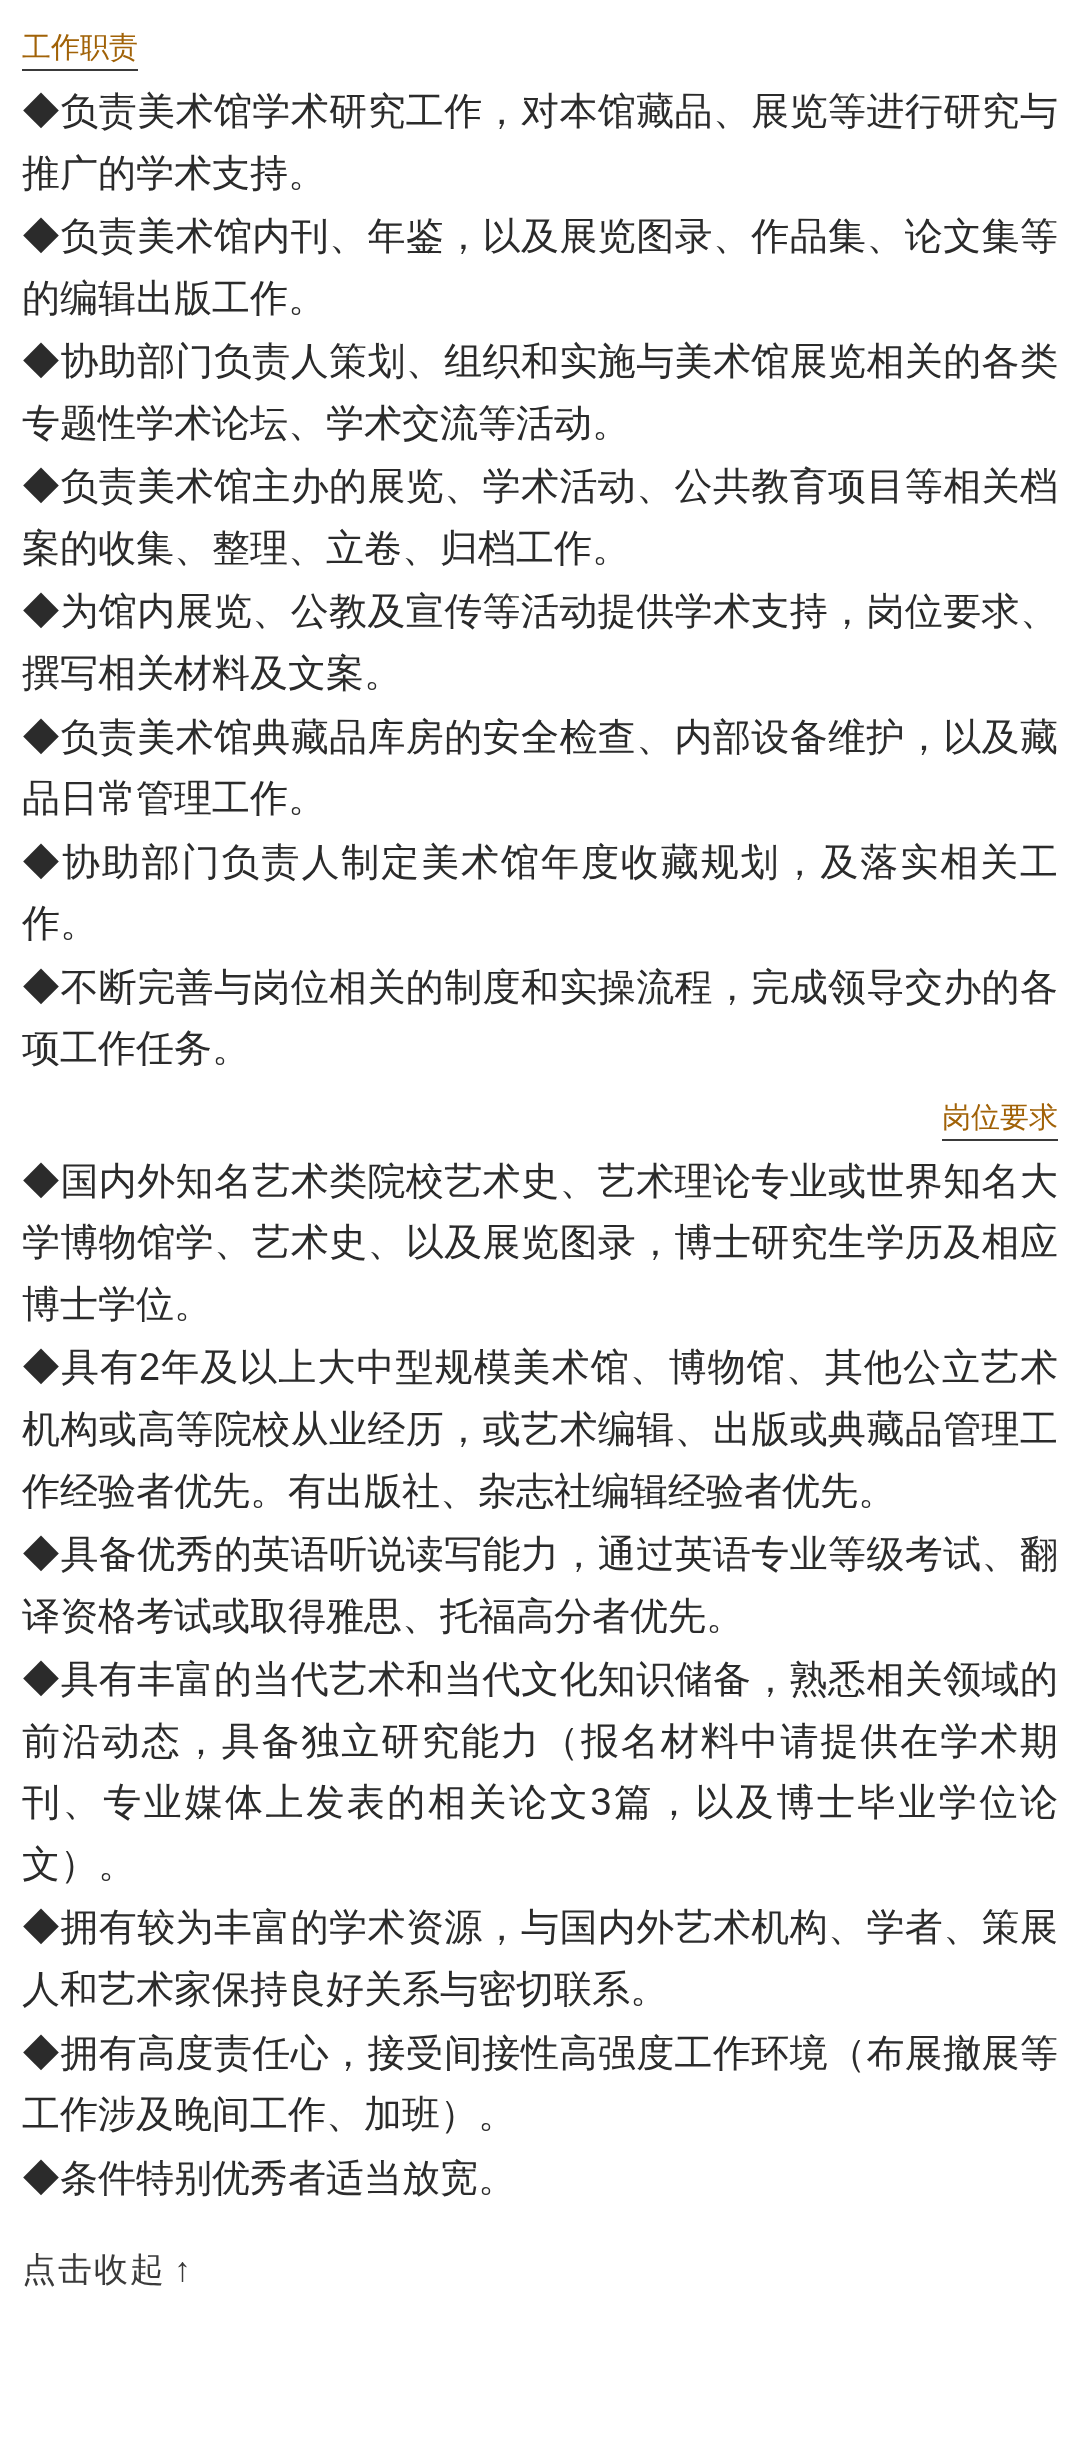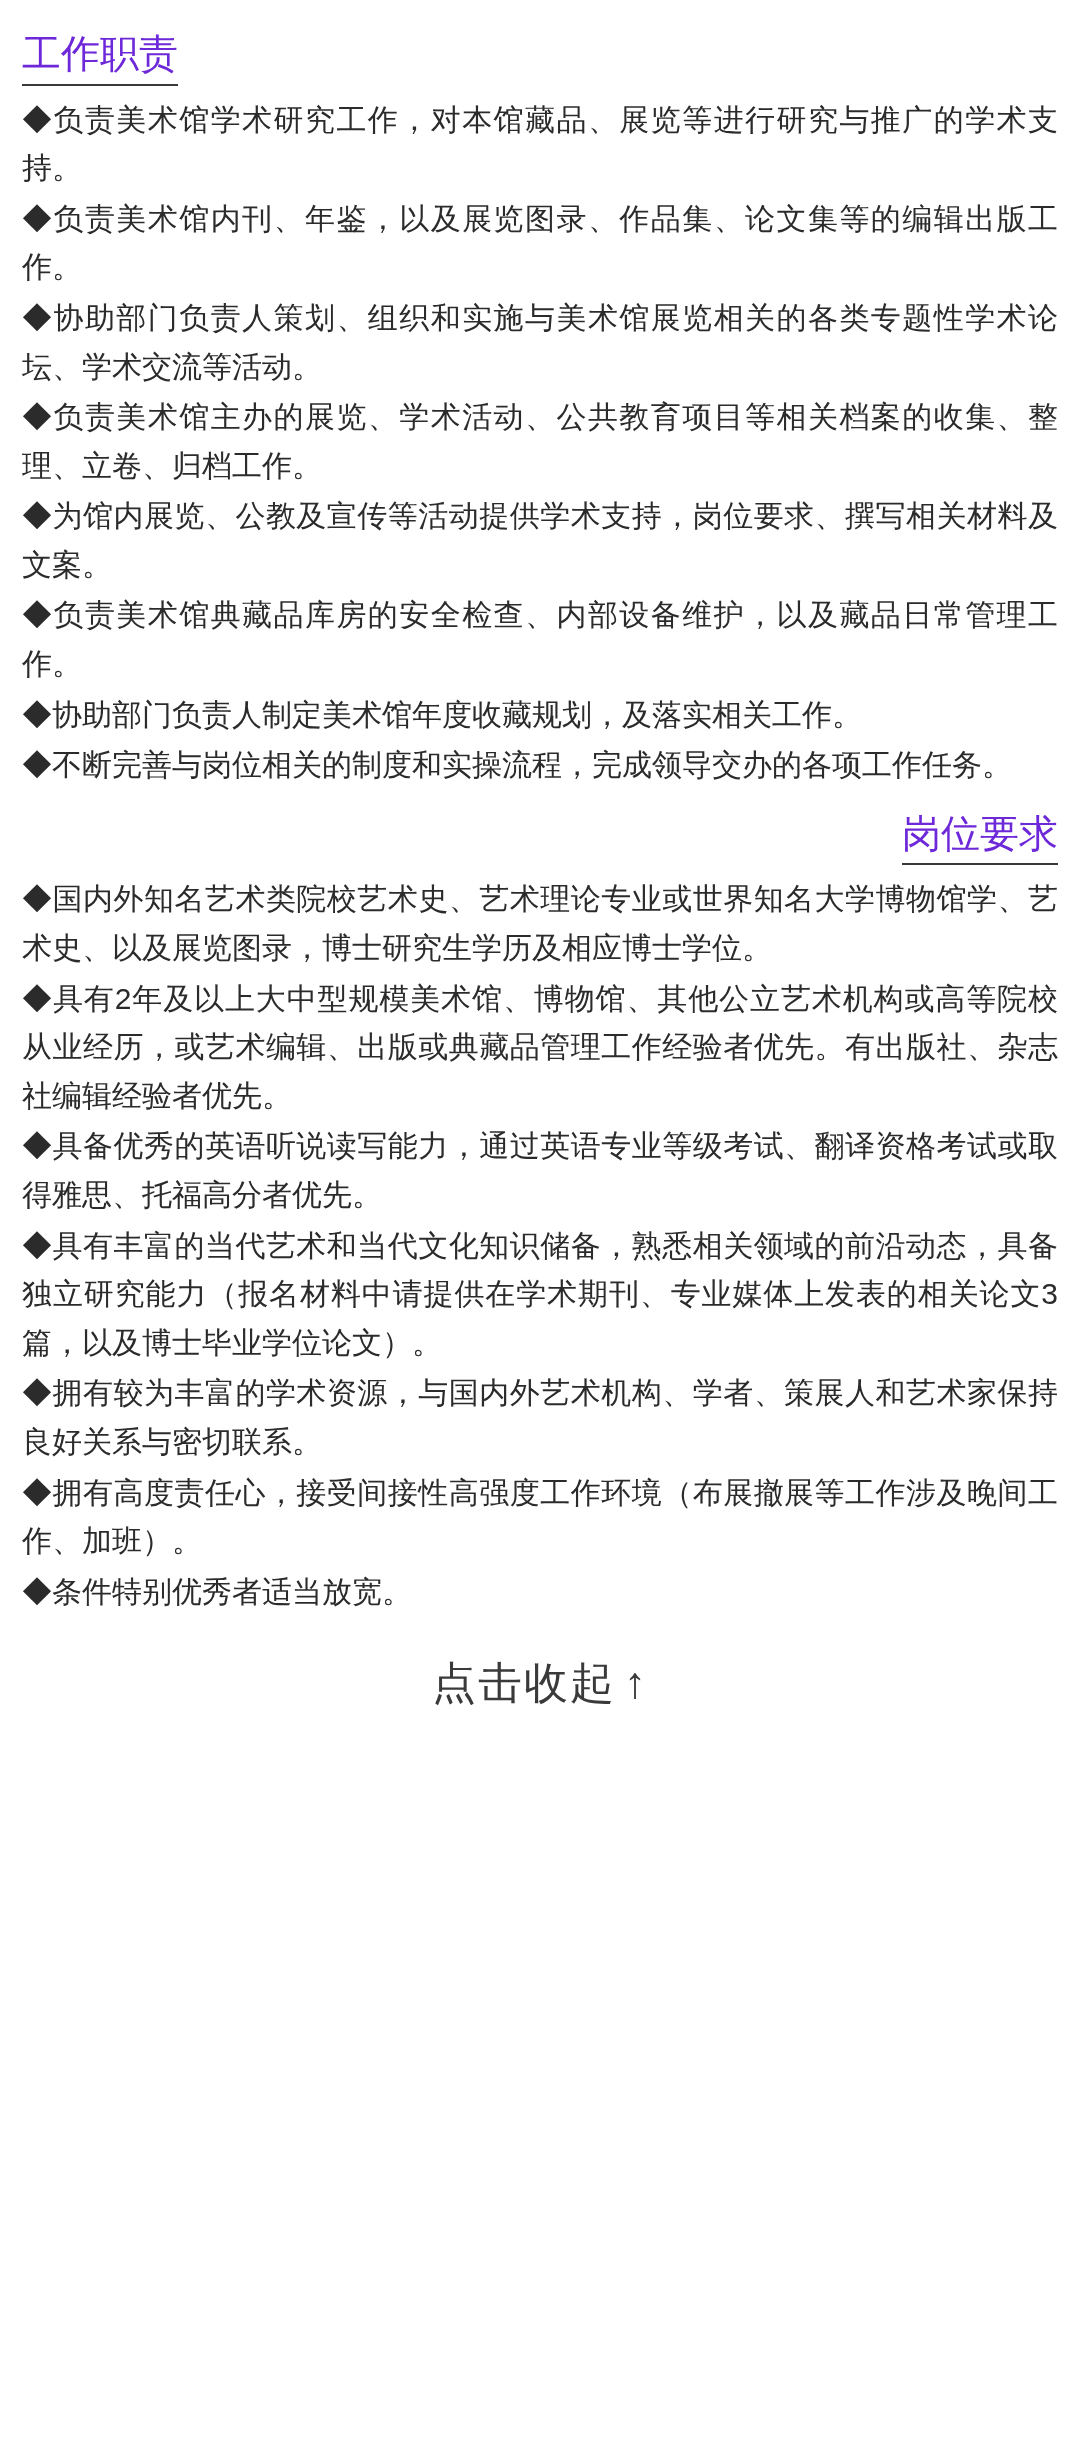--- a/index.html
+++ b/index.html
@@ -12,49 +12,49 @@
     min-height: 2445px;
     font-family: "Liberation Sans", sans-serif;
     color: #2b2b2b;
   }
   .page {
     width: 1080px;
     box-sizing: border-box;
     padding: 26px 22px 0 22px;
   }
   .section-title {
-    font-size: 39px;
+    font-size: 29px;
     line-height: 1.45;
     font-weight: 400;
-    color: #6d28d9;
+    color: #a16207;
     margin: 0 0 6px 0;
     display: inline-block;
     border-bottom: 2px solid #3a3a3a;
     padding-bottom: 1px;
   }
   .section-title-wrap {
     margin: 0 0 4px 0;
   }
   .section-title-wrap.second {
     margin-top: 16px;
     text-align: right;
   }
   .para {
-    font-size: 30px;
+    font-size: 38px;
     line-height: 1.62;
     color: #2b2b2b;
     margin: 0 0 2px 0;
     text-align: justify;
     text-justify: inter-ideograph;
     letter-spacing: 0px;
   }
   .footer {
-    text-align: center;
+    text-align: left;
     padding: 36px 0 30px 0;
-    font-size: 44px;
+    font-size: 34px;
     color: #3a3a3a;
     letter-spacing: 2px;
   }
   .footer-arrow {
     display: inline-block;
     margin-left: 8px;
   }
 </style>
 </head>
 <body>

